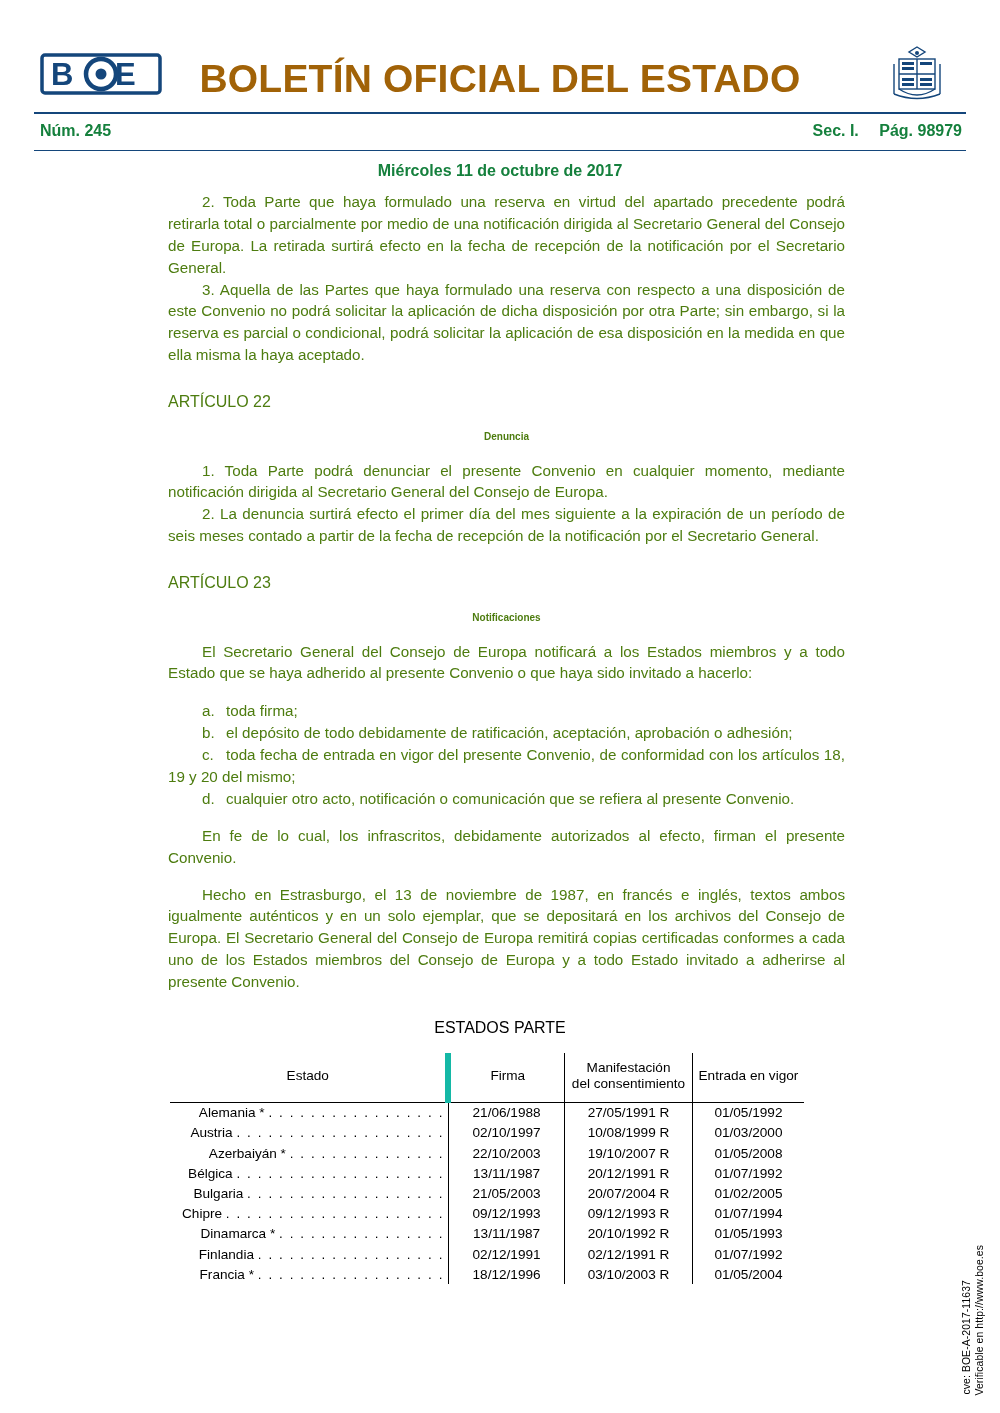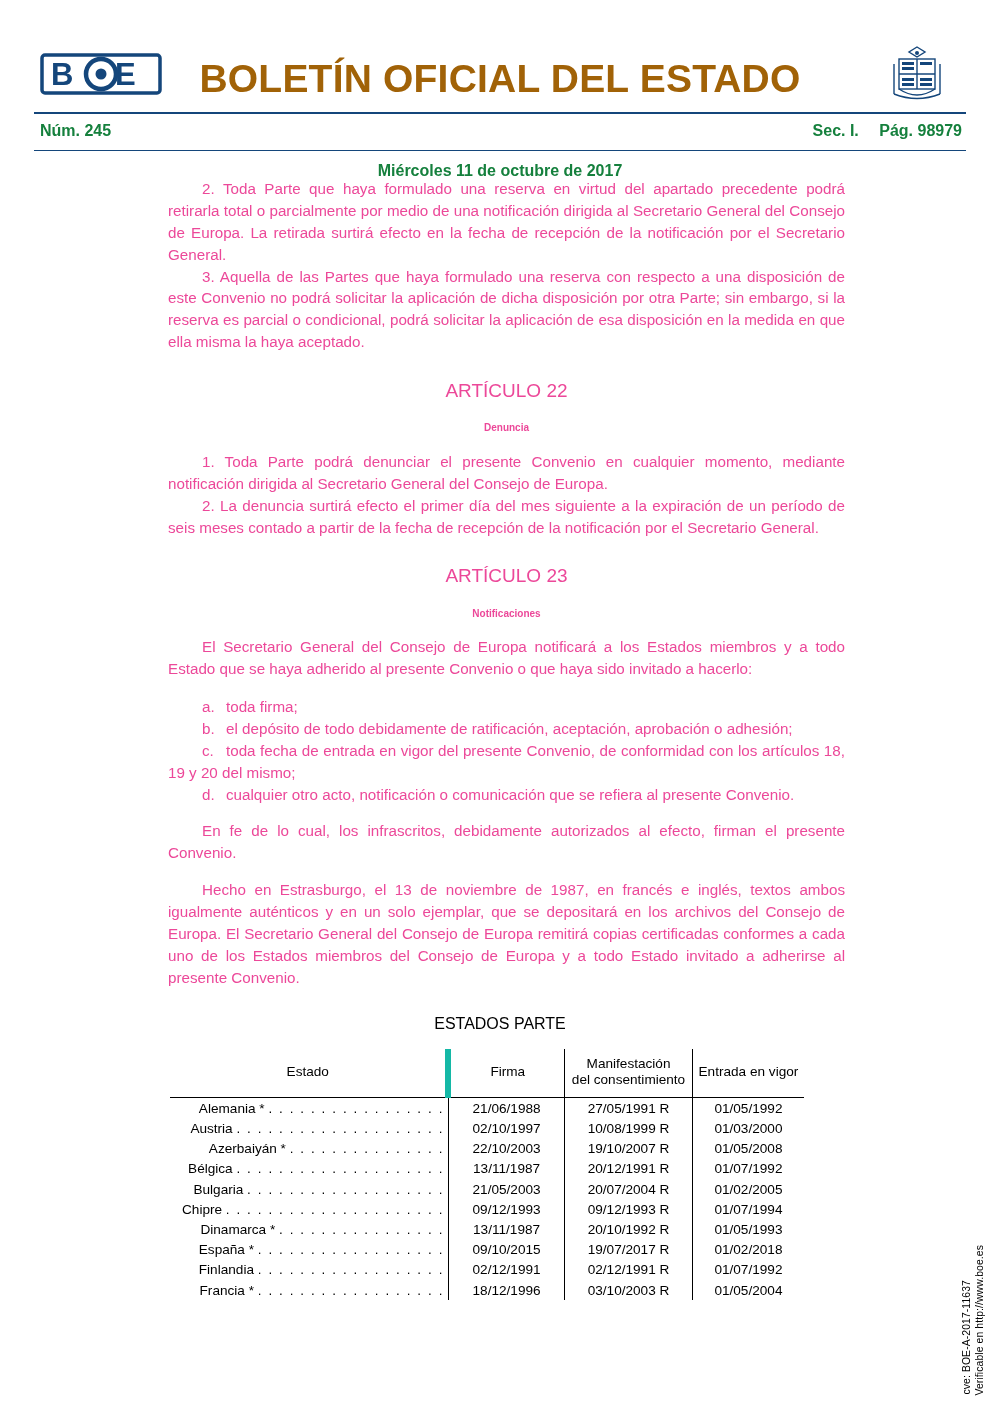--- a/index.html
+++ b/index.html
@@ -68,37 +68,36 @@
   }
   .subheader .right span { margin-left: 16px; }
   .rule-thin {
     height: 1px;
     background: #14467b;
     margin: 0 34px 0 34px;
   }
 
   
   .content {
-    margin: 27px 155px 0 168px;
+    margin: 40px 155px 0 168px;
     font-size: 15.2px;
     line-height: 1.44;
     text-align: justify;
-    color: #ec4899;
+    color: #4d7c0f;
   }
   p { margin: 0; }
   p.para {
     text-indent: 34px;
     margin-bottom: 0;
   }
   p.spaced { margin-top: 15px; }
   .center-head {
-    text-align: center;
     margin-top: 24px;
     margin-bottom: 0;
-    font-size: 19px;
+    font-size: 16px;
   }
   .center-sub {
     text-align: center;
     font-weight: bold;
     margin-top: 17px;
     font-size: 10px;
   }
   .list {
     margin-top: 16px;
   }
@@ -316,26 +315,20 @@
           <td class="manif">09/12/1993 R</td>
           <td class="entrada">01/07/1994</td>
         </tr>
         <tr>
           <td class="estado"><span>Dinamarca *</span> <span class="dots">. . . . . . . . . . . . . . . .</span></td>
           <td class="firma">13/11/1987</td>
           <td class="manif">20/10/1992 R</td>
           <td class="entrada">01/05/1993</td>
         </tr>
         <tr>
-          <td class="estado"><span>España *</span> <span class="dots">. . . . . . . . . . . . . . . . . .</span></td>
-          <td class="firma">09/10/2015</td>
-          <td class="manif">19/07/2017 R</td>
-          <td class="entrada">01/02/2018</td>
-        </tr>
-        <tr>
           <td class="estado"><span>Finlandia</span> <span class="dots">. . . . . . . . . . . . . . . . . .</span></td>
           <td class="firma">02/12/1991</td>
           <td class="manif">02/12/1991 R</td>
           <td class="entrada">01/07/1992</td>
         </tr>
         <tr>
           <td class="estado"><span>Francia *</span> <span class="dots">. . . . . . . . . . . . . . . . . .</span></td>
           <td class="firma">18/12/1996</td>
           <td class="manif">03/10/2003 R</td>
           <td class="entrada">01/05/2004</td>

